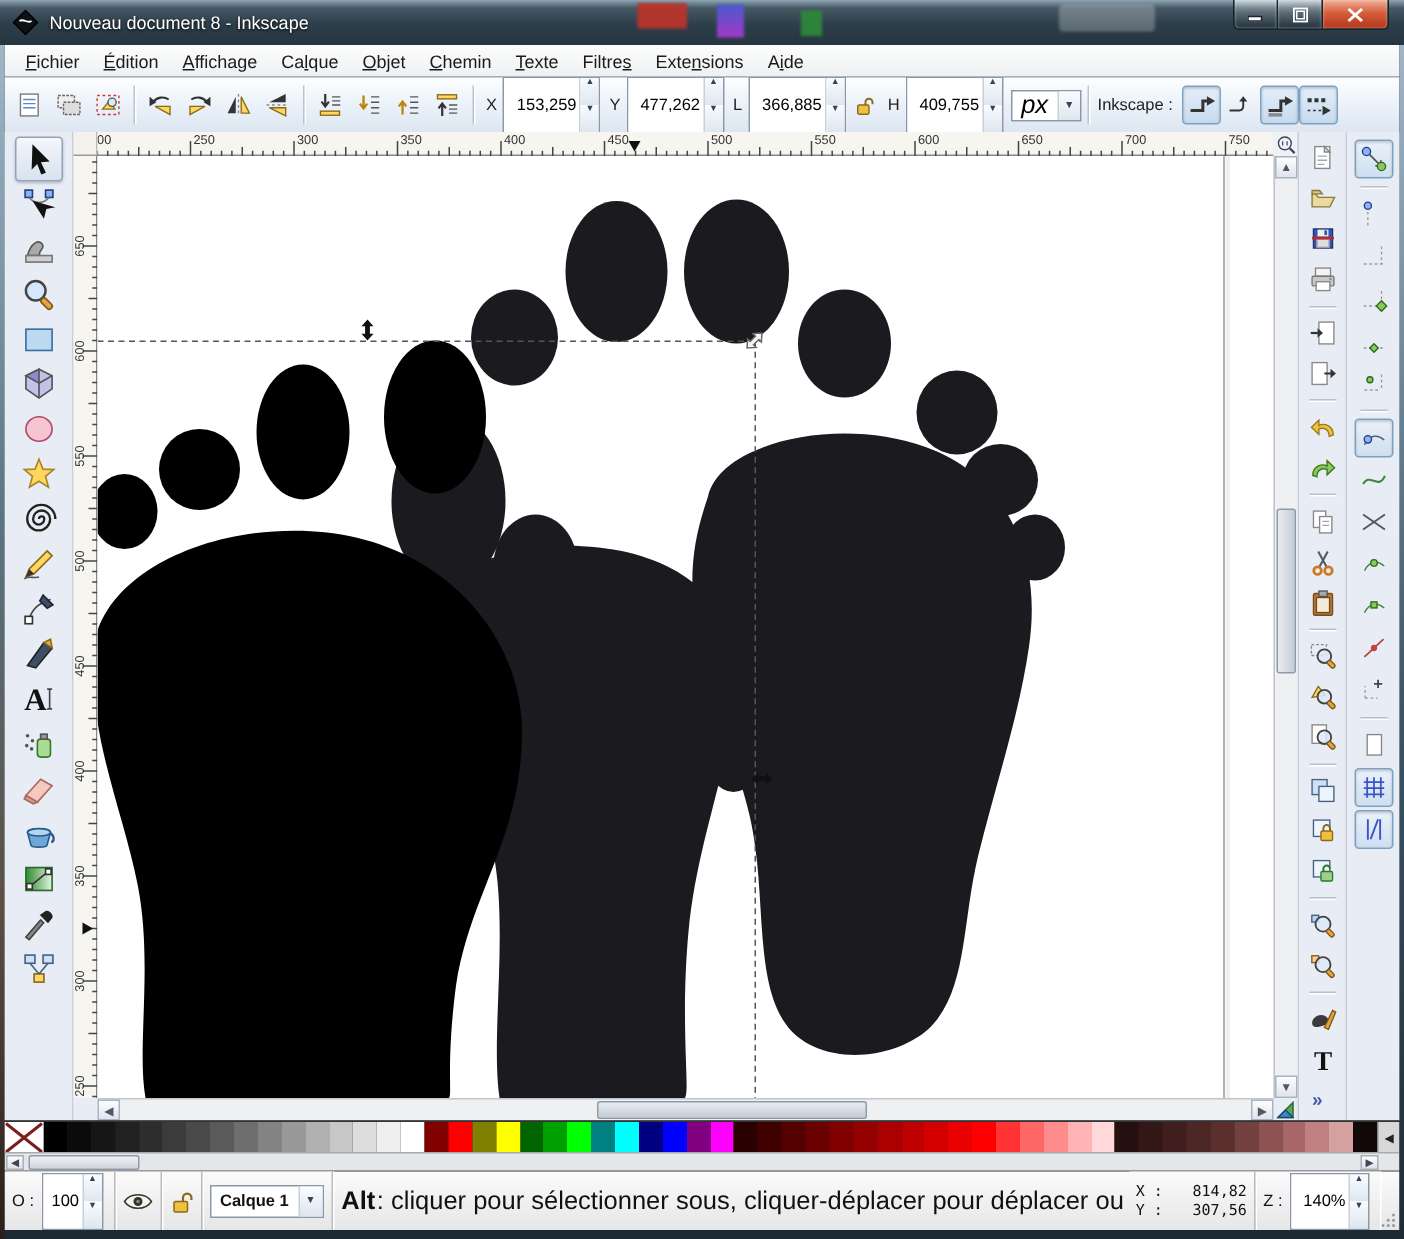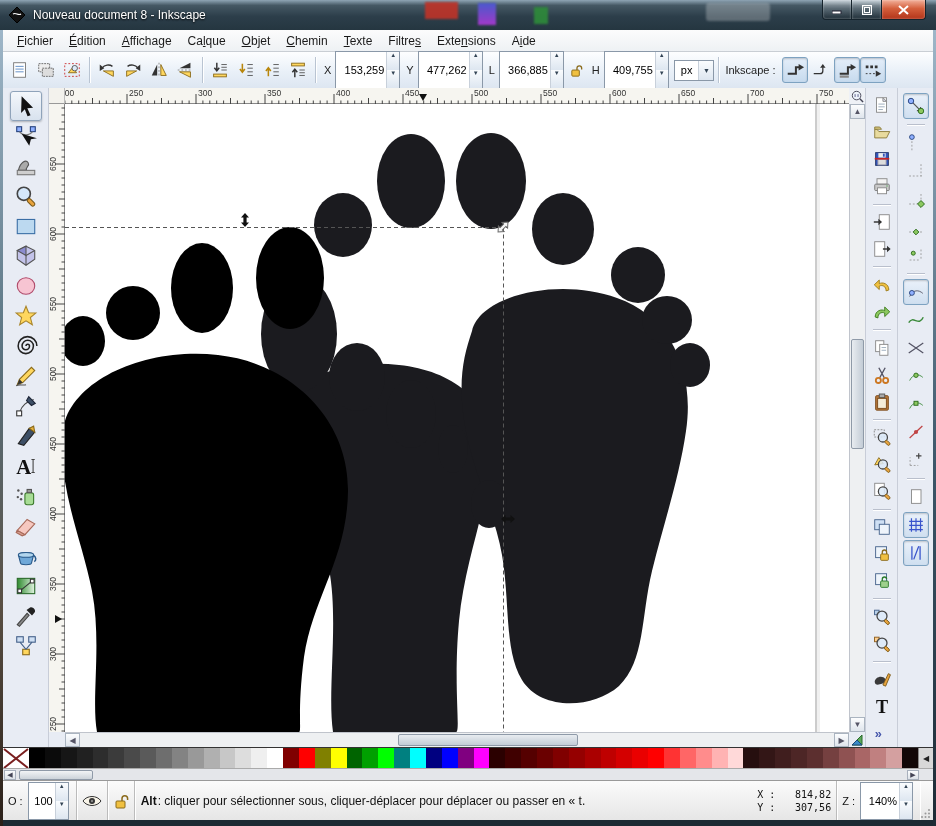--- a/index.html
+++ b/index.html
@@ -32,21 +32,21 @@
   .tb-sep{width:1px;height:26px;background:#b9c4d2;box-shadow:1px 0 0 #fff;margin:0 4px;flex:none;}
   .tbtn{width:26px;height:26px;border:1px solid transparent;border-radius:3px;display:flex;align-items:center;justify-content:center;flex:none;}
   .tbtn.active{background:linear-gradient(#e4eefa,#c6daee);border-color:#7da2c1;box-shadow:inset 0 1px 2px rgba(0,0,0,.2);}
   .spin{display:flex;align-items:center;margin:0 2px;flex:none;}
   .spin .lbl{font-size:11px;margin:0 4px 0 2px;color:#222;}
   .spin .box{display:flex;border:1px solid #8a98a8;background:#fff;height:38px;}
   .spin input{width:50px;border:0;font-size:11px;text-align:right;padding:0 2px;font-family:"Liberation Sans",sans-serif;outline:none;}
   .arrows{display:flex;flex-direction:column;width:13px;border-left:1px solid #c8d0da;}
   .arrows span{flex:1;font-size:6px;line-height:7px;text-align:center;color:#345;background:linear-gradient(#fafcfe,#dde6f0);cursor:default;}
   .unitbox{display:flex;border:1px solid #8a98a8;background:#fff;height:21px;align-items:center;margin-left:3px;}
-  .unitbox .uval{font-size:11px;padding:0 6px;}
+  .unitbox .uval{font-size:17px;padding:0 6px;font-style:italic;}
   .unitbox .udrop{width:15px;height:100%;border-left:1px solid #c8d0da;background:linear-gradient(#fafcfe,#dde6f0);font-size:7px;display:flex;align-items:center;justify-content:center;color:#345;}
   .affect-lbl{font-size:11px;color:#222;margin:0 6px 0 2px;}
   .lockbtn{width:22px;height:22px;display:flex;align-items:center;justify-content:center;flex:none;}
   
   .main{position:absolute;left:3px;top:88px;width:930px;height:659px;display:flex;background:#e8ecf4;}
   .toolbox{width:46px;background:#e8ecf4;border-right:1px solid #c8cdd8;display:flex;flex-direction:column;align-items:center;padding-top:3px;}
   .tool{width:32px;height:30px;display:flex;align-items:center;justify-content:center;border:1px solid transparent;border-radius:3px;}
   .tool.active{background:linear-gradient(#f4f7fb,#d8e2ee);border-color:#8fa3ba;box-shadow:0 1px 2px rgba(0,0,0,.25);}
   .canvas-area{width:816px;display:flex;flex-direction:column;}
   .ruler-row{height:16px;display:flex;}
@@ -79,21 +79,21 @@
   .pal-end{flex:none;width:15px;height:100%;background:#d8d8d8;border-left:1px solid #888;font-size:8px;display:flex;align-items:center;justify-content:center;color:#222;}
   .pal-scroll{position:absolute;left:3px;top:768px;width:930px;height:12px;background:#e4e6ea;border-top:1px solid #aaa;}
   .pal-scroll .pa{position:absolute;top:1px;width:12px;height:10px;font-size:7px;color:#445;display:flex;align-items:center;justify-content:center;background:linear-gradient(#fbfcfd,#dde2e8);border:1px solid #a8b0bc;}
   .pal-scroll .pthumb{position:absolute;left:16px;top:1px;width:74px;height:10px;background:linear-gradient(#f2f4f6,#ccd3da);border:1px solid #8f9aa8;border-radius:2px;}
   
   .statusbar{position:absolute;left:3px;top:780px;width:930px;height:40px;background:linear-gradient(#fbfbfb,#e6e6e6);border-top:1px solid #999;display:flex;align-items:stretch;font-size:11px;color:#111;}
   .sb-sec{display:flex;align-items:center;padding:0 5px;border-right:1px solid #bbb;box-shadow:1px 0 0 #fff;}
   .fs-grid{display:grid;grid-template-columns:auto auto;grid-row-gap:2px;align-items:center;column-gap:4px;}
   .fillswatch{width:40px;height:11px;background:#000;border:1px solid #555;}
   .stroke-val{font-weight:bold;font-size:11px;}
-  .sb-msg{flex:1;display:flex;align-items:center;padding:0 6px;overflow:hidden;white-space:nowrap;font-size:12px;}
+  .sb-msg{flex:1;display:flex;align-items:center;padding:0 6px;overflow:hidden;white-space:nowrap;font-size:17px;}
   .sb-msg b{margin-right:1px;}
   .xy{font-family:"DejaVu Sans Mono",monospace;font-size:10px;line-height:13px;text-align:right;display:flex;flex-direction:column;justify-content:center;}
   .xy .row{display:flex;justify-content:space-between;width:74px;}
   .layercombo{display:flex;border:1px solid #8a98a8;background:#fff;height:22px;align-items:center;}
   .layercombo .lval{font-size:11px;font-weight:bold;padding:0 6px;white-space:nowrap;}
   .layercombo .udrop{width:16px;height:100%;border-left:1px solid #c8d0da;background:linear-gradient(#fafcfe,#dde6f0);font-size:7px;display:flex;align-items:center;justify-content:center;color:#345;}
   .grip{width:13px;display:flex;align-items:flex-end;justify-content:flex-end;padding:0 2px 2px 0;}
   .icon-s svg{display:block;}
 </style>
 </head>
@@ -1084,20 +1084,26 @@
           <circle cx="10" cy="7" r="3" fill="#333"></circle>
           <circle cx="10" cy="7" r="1.2" fill="#888"></circle>
         </svg>
     </div>
     <div class="sb-sec icon-s">
       <svg viewBox="0 0 16 16" width="16" height="16">
           <rect x="3" y="8" width="9" height="7" rx="1" fill="#f0c040" stroke="#8a6a1a"></rect>
           <path d="M9 8 v-2.5 a2.8 2.8 0 0 1 5.6 0 V7" fill="none" stroke="#8a6a1a" stroke-width="1.5"></path>
         </svg>
     </div>
+    <div class="sb-sec">
+      <span class="layercombo">
+          <span class="lval">Calque 1</span>
+          <span class="udrop">▼</span>
+        </span>
+    </div>
     <div class="sb-msg">
       <b>Alt</b>
         <span> : cliquer pour sélectionner sous, cliquer-déplacer pour déplacer ou passer en « t.</span>
     </div>
     <div class="sb-sec xy">
       <span class="row">
           <span>X :</span>
           <span>814,82</span>
         </span>
       <span class="row">

